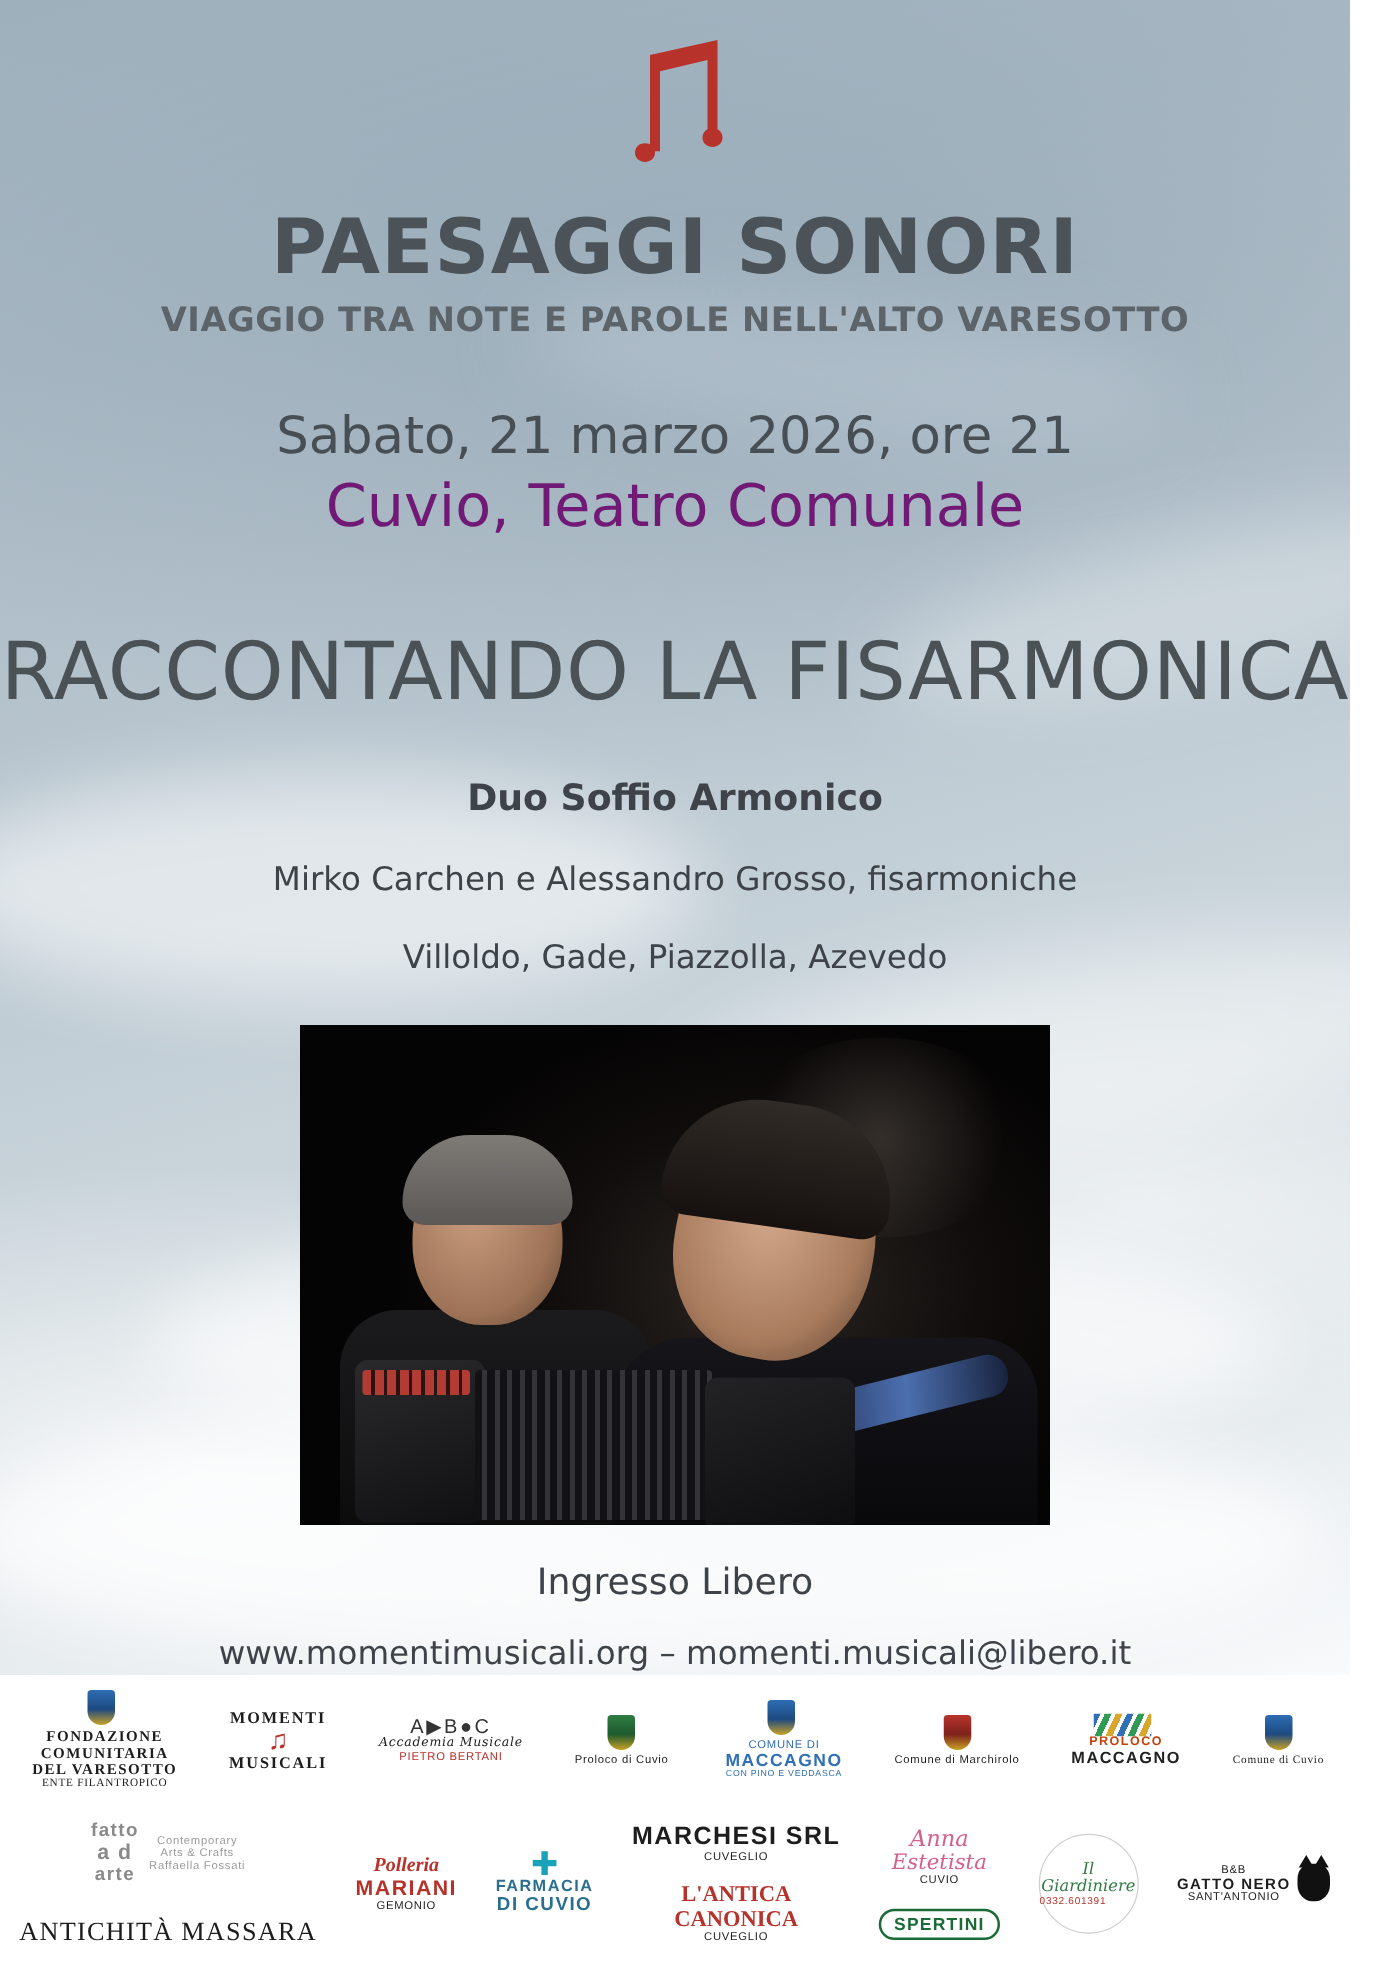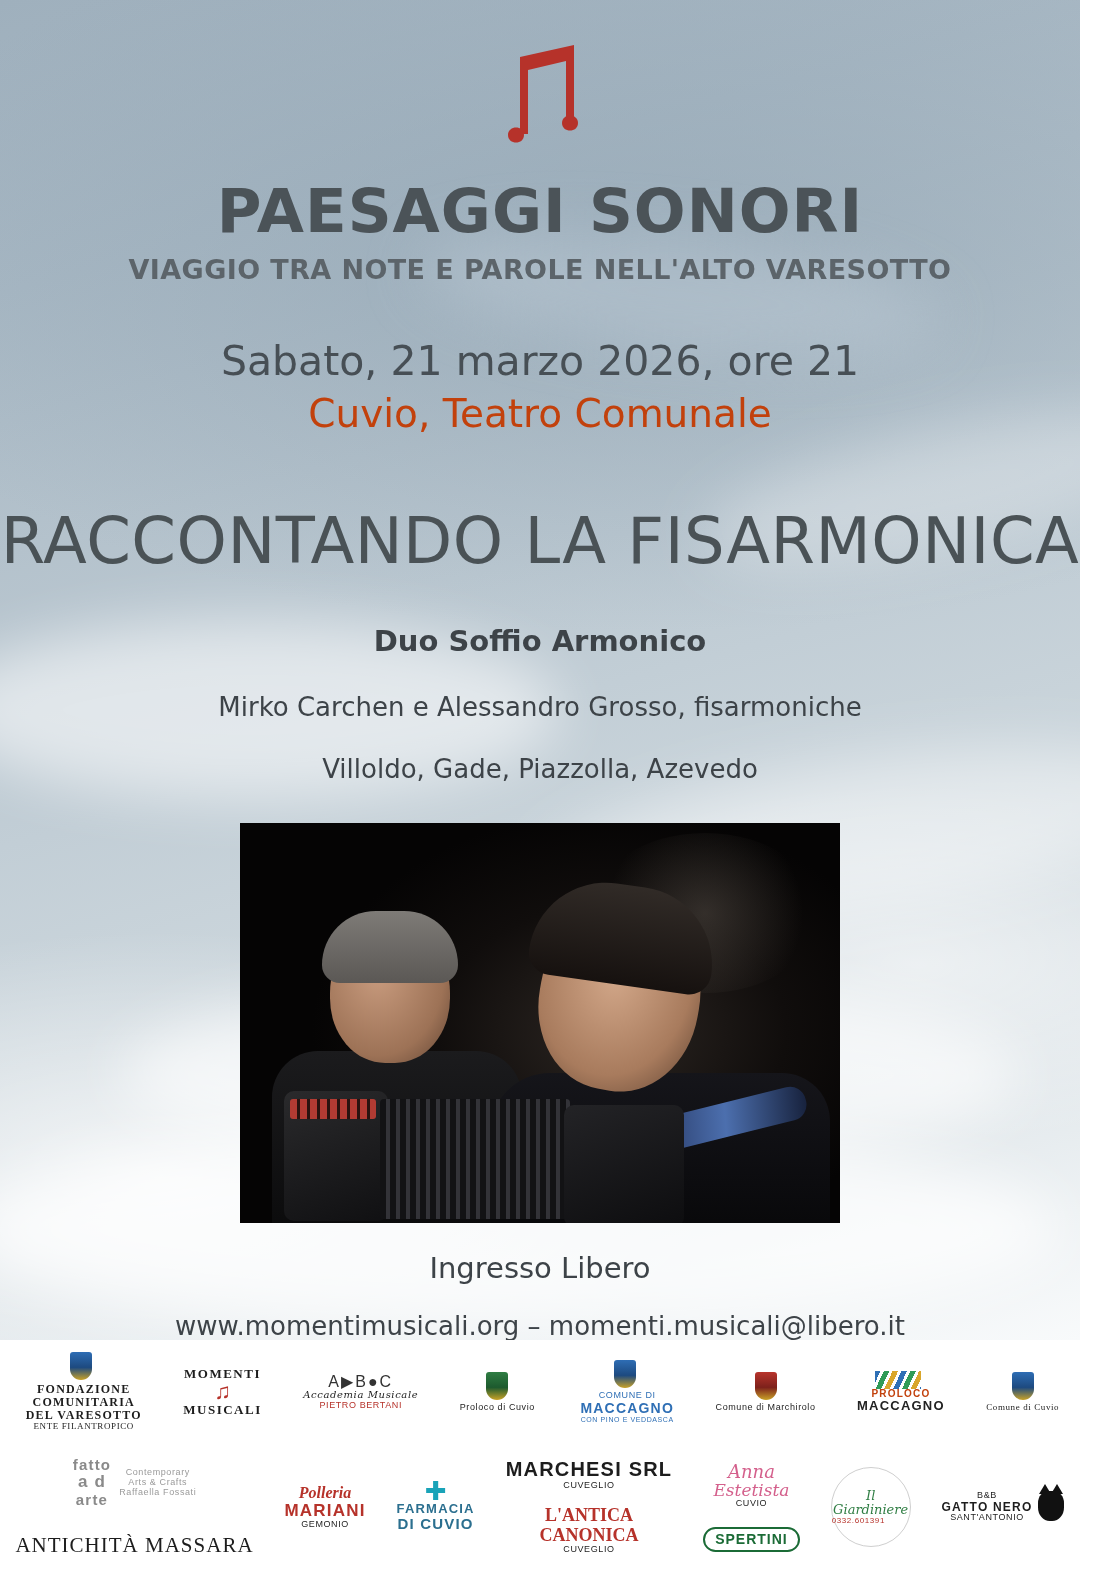--- a/index.html
+++ b/index.html
@@ -47,21 +47,21 @@
 
   .right-edge {
     position: absolute;
     left: 1080px; top: 0;
     width: 23px; height: 1580px;
     background: #ffffff;
   }
 
   .content {
     position: absolute;
-    left: 0; top: 13px;
+    left: 0; top: 0;
     width: 1080px;
     text-align: center;
   }
 
   
   .logo {
     margin: 26px auto 0;
     width: 120px;
     height: 110px;
   }
@@ -81,22 +81,22 @@
     letter-spacing: 0.4px;
     color: #5c646a;
   }
   .date {
     margin: 52px 0 0;
     font-size: 41px;
     color: #474f55;
   }
   .venue {
     margin: 6px 0 0;
-    font-size: 39px;
-    color: #c2410c;
+    font-size: 47px;
+    color: #701a75;
   }
   .program-title {
     margin: 68px 0 0;
     font-size: 64px;
     letter-spacing: 0.5px;
     color: #4a5256;
   }
   .ensemble {
     margin: 46px 0 0;
     font-size: 29px;

